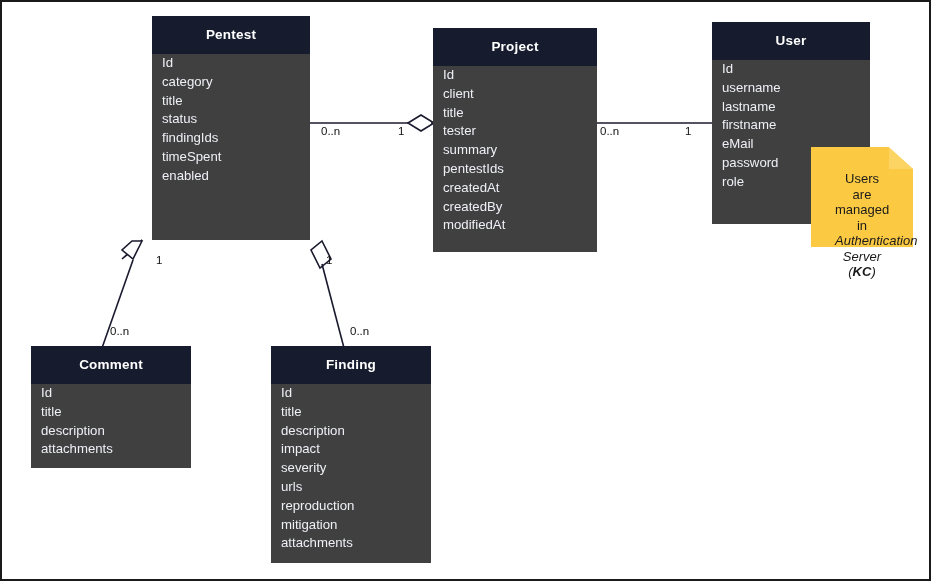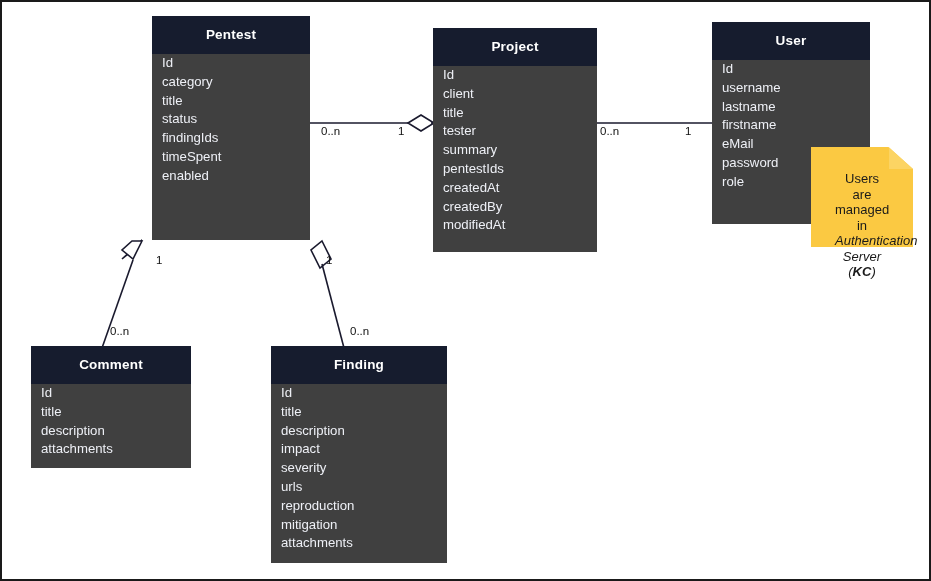--- a/index.html
+++ b/index.html
@@ -183,21 +183,21 @@
   <div class="uml-class" style="left:29px; top:344px; width:160px; height:122px;">
     <div class="cls-header">Comment</div>
     <div class="cls-attrs">
       <div class="cls-attr">Id</div>
       <div class="cls-attr">title</div>
       <div class="cls-attr">description</div>
       <div class="cls-attr">attachments</div>
     </div>
   </div>
 
-  <div class="uml-class" style="left:269px; top:344px; width:176px; height:217px;">
+  <div class="uml-class" style="left:269px; top:344px; width:160px; height:217px;">
     <div class="cls-header">Finding</div>
     <div class="cls-attrs">
       <div class="cls-attr">Id</div>
       <div class="cls-attr">title</div>
       <div class="cls-attr">description</div>
       <div class="cls-attr">impact</div>
       <div class="cls-attr">severity</div>
       <div class="cls-attr">urls</div>
       <div class="cls-attr">reproduction</div>
       <div class="cls-attr">mitigation</div>

